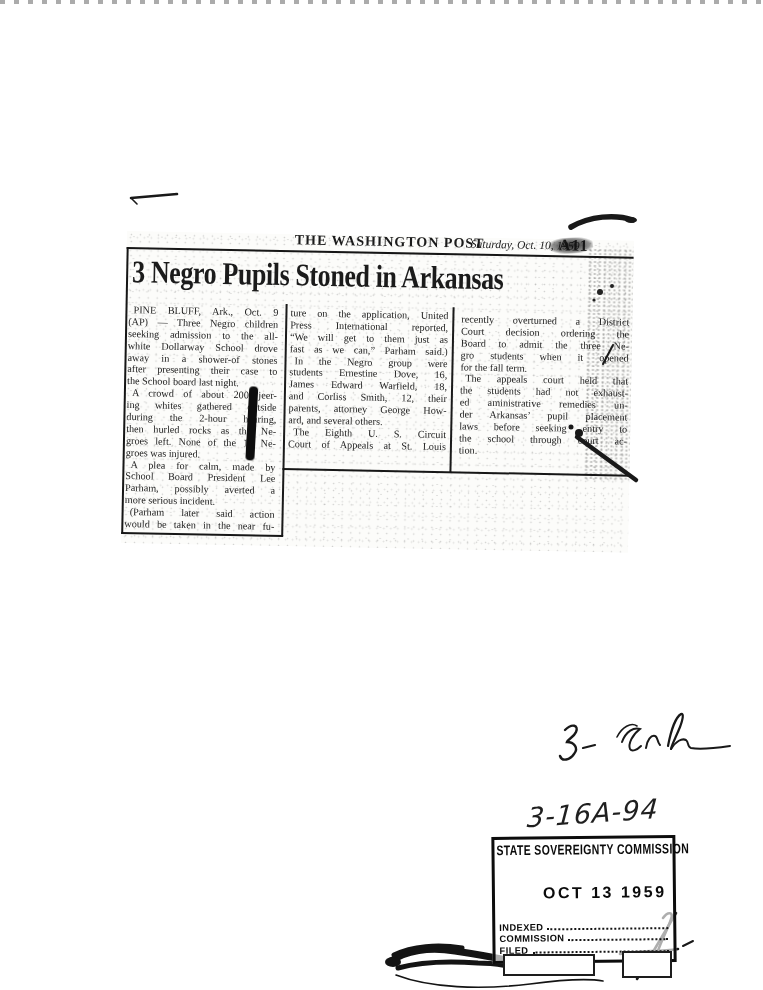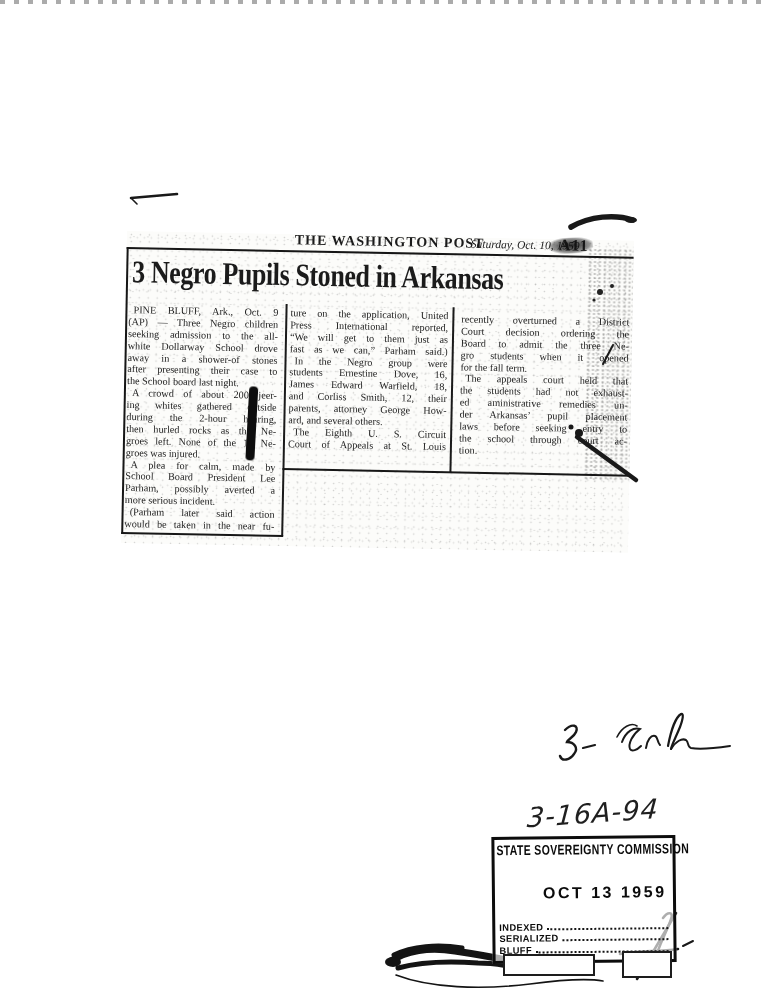--- a/index.html
+++ b/index.html
@@ -205,25 +205,25 @@
 
   <div class="stamp">
     <div class="stamp-title">STATE SOVEREIGNTY COMMISSION</div>
     <div class="stamp-date">OCT 13 1959</div>
     <div class="stamp-rows">
       <div class="stamp-row">
         <span>INDEXED</span>
         <span class="dotline"></span>
       </div>
       <div class="stamp-row">
-        <span>SERIALIZED</span>
+        <span>COMMISSION</span>
         <span class="dotline"></span>
       </div>
       <div class="stamp-row">
-        <span>BLUFF</span>
+        <span>FILED</span>
         <span class="dotline"></span>
       </div>
     </div>
   </div>
   <div class="stamp-box box-left"></div>
   <div class="stamp-box box-right"></div>
 
 </div>
 
 </body></html>

